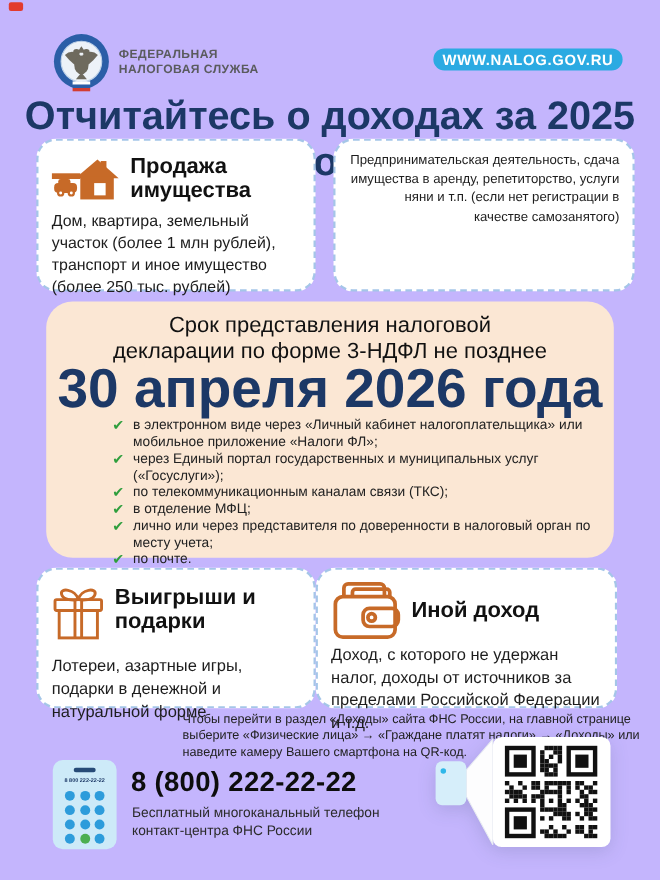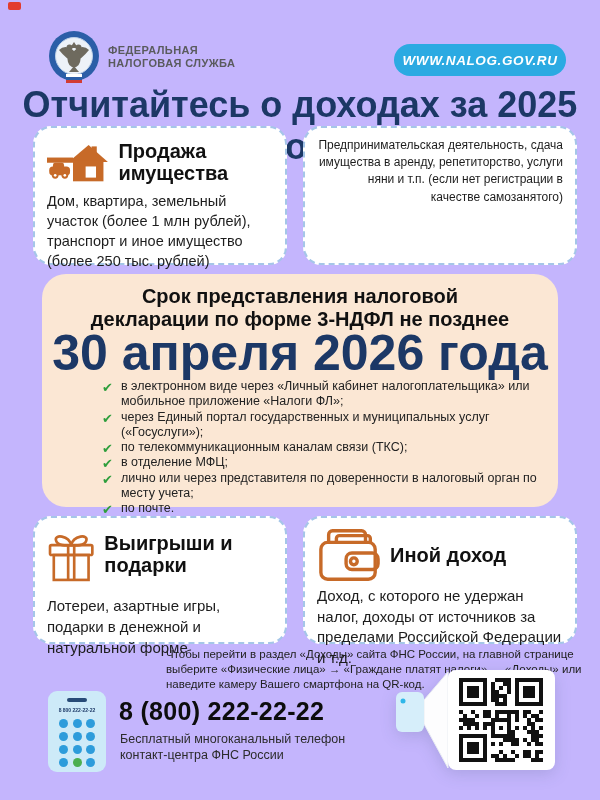--- a/index.html
+++ b/index.html
@@ -4,44 +4,44 @@
 <style>
   html,body{margin:0;padding:0;background:#fff;}
   .page{position:relative;width:600px;height:800px;background:#c4b5fd;overflow:hidden;
         font-family:"Liberation Sans",sans-serif;color:#1d1d1d;}
 
   .corner-mark{position:absolute;left:8px;top:2px;width:13px;height:8px;background:#E23B2E;border-radius:2px;}
 
   .emblem{position:absolute;left:47px;top:30px;width:54px;height:54px;}
   .org-name{position:absolute;left:108px;top:44px;font-size:11px;font-weight:bold;
             color:#5A5B5E;line-height:13px;letter-spacing:.4px;}
-  .url-pill{position:absolute;left:394px;top:44px;width:172px;height:32px;background:#2BAAE2;
+  .url-pill{position:absolute;left:394px;top:44px;width:172px;height:20px;background:#2BAAE2;
             border-radius:17px;color:#fff;font-weight:bold;font-size:13.5px;letter-spacing:.6px;
-            display:flex;align-items:center;justify-content:center;font-style:italic;}
+            display:flex;align-items:center;justify-content:center;}
 
   .page-title{position:absolute;left:0;right:0;top:84px;text-align:center;
               font-size:36px;font-weight:800;color:#1C3866;}
 
   .card{position:absolute;border:2px dashed #A5C6E8;border-radius:18px;box-sizing:border-box;
         padding:8px 12px;background:#fff;}
   .card-1{left:33px;top:126px;width:254px;height:139px;}
   .card-2{left:303px;top:126px;width:274px;height:139px;}
   .card-3{left:33px;top:516px;width:254px;height:128px;}
-  .card-4{left:303px;top:516px;width:274px;height:128px;}
+  .card-4{left:287px;top:516px;width:274px;height:128px;}
   .card-head{display:flex;align-items:flex-start;gap:9px;}
   .card-title{font-weight:800;font-size:20px;line-height:22px;color:#111;}
   .t-pad1{padding-top:4px;} .t-pad2{padding-top:16px;} .t-pad3{padding-top:6px;} .t-pad4{padding-top:18px;}
   .card-body{font-size:14.5px;line-height:20px;color:#1d1d1d;margin-top:3px;}
   .card-2 .card-body{font-size:12px;line-height:17.2px;margin-top:1px;text-align:right;}
   .card-3 .card-body{font-size:15px;line-height:21px;margin-top:5px;}
   .card-4 .card-body{font-size:15px;line-height:20.5px;margin-top:2px;}
 
   .deadline{position:absolute;left:42px;top:274px;width:516px;height:233px;background:#FBE7D4;
             border-radius:24px;box-sizing:border-box;padding-top:11px;}
-  .deadline-heading{text-align:center;font-weight:700;font-size:20px;line-height:23px;color:#111;}
+  .deadline-heading{text-align:center;font-weight:400;font-size:20px;line-height:23px;color:#111;}
   .deadline-heading span{display:block;}
   .deadline-date{text-align:center;font-weight:800;font-size:50px;line-height:41px;color:#1C3866;margin-top:2px;}
   .methods{list-style:none;margin:5px 0 0;padding:0 12px 0 62px;font-size:12.5px;line-height:15.3px;color:#222;}
   .methods li{position:relative;padding-left:17px;}
   .chk{position:absolute;left:-2px;top:1px;color:#2E9E3C;font-family:"DejaVu Sans",sans-serif;
        font-size:13px;font-weight:bold;}
 
   .footer-note{position:absolute;left:166px;top:647px;width:424px;font-size:11.5px;line-height:15px;color:#222;}
 
   .phone-icon{position:absolute;left:48px;top:691px;width:58px;height:81px;background:#CDEAF8;border-radius:9px;}

